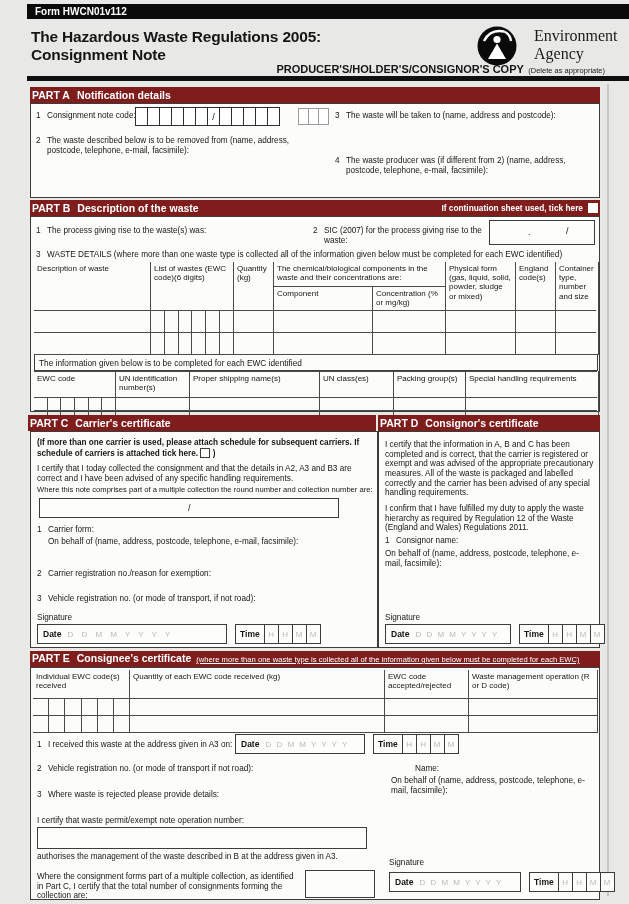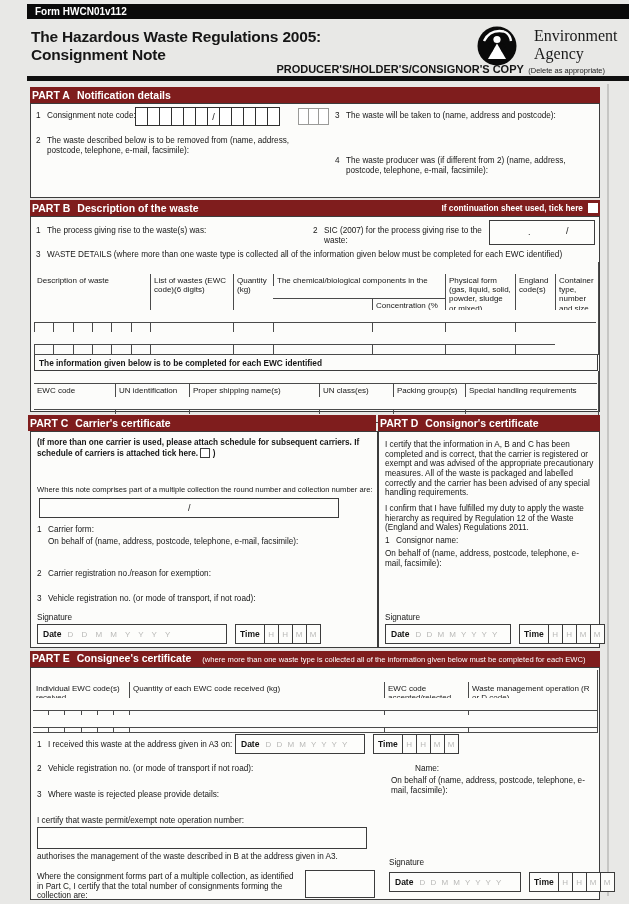--- a/index.html
+++ b/index.html
@@ -31,28 +31,28 @@
 
   
   .cells{display:flex;}
   .cells .cell{width:13px;height:19px;border:1px solid #2f2f2f;margin-left:-1px;background:#fff;box-sizing:border-box;
     font-size:9px;text-align:center;line-height:18px;}
   .cells.light .cell{width:11px;height:17px;border-color:#9a9a98;}
   .boxfield{border:1px solid #3c3c3c;background:#fdfdfb;box-sizing:border-box;}
 
   
   .grid{display:grid;font-size:8px;line-height:1.15;}
-  .grid>div{border-left:1px solid #4a4a4a;border-top:1px solid #4a4a4a;padding:2px 3px;box-sizing:border-box;overflow:hidden;margin-top:12px;}
+  .grid>div{border-left:1px solid #4a4a4a;border-top:1px solid #4a4a4a;padding:2px 3px;box-sizing:border-box;overflow:hidden;}
   .grid>div.nol{border-left:none;}
   .grid>div.not{border-top:none;}
   .grid>div.nopad{padding:0;}
   .subcells{display:flex;height:100%;width:100%;}
   .subcells .cell{flex:1;border-left:1px solid #4a4a4a;box-sizing:border-box;}
   .subcells .cell:first-child{border-left:none;}
-  .banner{border:1px solid #3c3c3c;border-top:none;background:#fcfcfa;font-weight:bold;font-size:8.3px;
+  .banner{border:1px solid #3c3c3c;border-top:none;background:#fcfcfa;font-weight:normal;font-size:8.3px;
     padding:3px 4px;box-sizing:border-box;}
 
   
   .sig-row{display:flex;align-items:center;}
   .datebox{border:1px solid #3c3c3c;background:#fdfdfb;height:20px;display:flex;align-items:center;
     box-sizing:border-box;padding-left:5px;}
   .datebox .dlabel{font-size:8.5px;font-weight:bold;color:#111;margin-right:6px;}
   .datebox .dletters{font-size:8px;color:#b9b9b7;letter-spacing:3px;white-space:nowrap;overflow:hidden;}
   .timebox{border:1px solid #3c3c3c;background:#fdfdfb;height:20px;display:flex;align-items:center;
     box-sizing:border-box;margin-left:8px;}
@@ -172,20 +172,21 @@
     <div class="abs q" style="left:5px;top:33px;width:560px;">
       <span class="num">3</span>
       <span class="txt">WASTE DETAILS (where more than one waste type is collected all of the information given below must be completed for each EWC identified)</span>
     </div>
 
     <div class="abs grid" style="left:3px;top:45px;width:564px;grid-template-columns:116px 83px 40px 99px 73px 70px 40px 41px;grid-template-rows:24px 24px 22px 22px;border-right:1px solid #4a4a4a;border-bottom:1px solid #4a4a4a;">
       <div class="nol not" style="grid-area:1/1/3/2;">Description of waste</div>
       <div class="not" style="grid-area:1/2/3/3;">List of wastes (EWC code)(6 digits)</div>
       <div class="not" style="grid-area:1/3/3/4;">Quantity (kg)</div>
       <div class="not" style="grid-area:1/4/2/6;">The chemical/biological components in the waste and their concentrations are:</div>
+      <div style="grid-area:2/4/3/5;">Component</div>
       <div style="grid-area:2/5/3/6;">Concentration (% or mg/kg)</div>
       <div class="not" style="grid-area:1/6/3/7;">Physical form (gas, liquid, solid, powder, sludge or mixed)</div>
       <div class="not" style="grid-area:1/7/3/8;">England code(s)</div>
       <div class="not" style="grid-area:1/8/3/9;">Container type, number and size</div>
 
       <div class="nol"></div>
       <div class="nopad">
           <span class="subcells">
             <span class="cell"></span>
             <span class="cell"></span>
@@ -269,20 +270,21 @@
   <div class="abs sechead" style="left:378px;top:415px;width:222px;">
     <span><span class="lbl">PART D</span><span>Consignor's certificate</span></span>
   </div>
 
   <div class="abs secbox" style="left:30px;top:431px;width:348px;height:217px;">
     <div class="abs para bold" style="left:6px;top:6px;width:334px;">
       <span>(If more than one carrier is used, please attach schedule for subsequent carriers. If schedule of carriers is attached tick here.</span>
       <span class="tickbox"></span>
       <span>)</span>
     </div>
+    <div class="abs para" style="left:6px;top:32px;width:330px;">I certify that I today collected the consignment and that the details in A2, A3 and B3 are correct and I have been advised of any specific handling requirements.</div>
     <div class="abs para" style="left:6px;top:54px;width:340px;font-size:7.6px;">Where this note comprises part of a multiple collection the round number and collection number are:</div>
     <div class="abs boxfield" style="left:8px;top:66px;width:300px;height:20px;">
       <span class="abs" style="left:148px;top:4px;font-size:9px;">/</span>
     </div>
     <div class="abs q" style="left:6px;top:93px;width:200px;">
       <span class="num">1</span>
       <span class="txt">Carrier form:</span>
     </div>
     <div class="abs para" style="left:17px;top:105px;width:320px;">On behalf of (name, address, postcode, telephone, e-mail, facsimile):</div>
     <div class="abs" style="left:17px;top:116px;width:320px;height:18px;"></div>
@@ -332,21 +334,21 @@
         <span class="tcell">M</span>
         <span class="tcell">M</span>
       </div>
     </div>
   </div>
 
   <div class="abs sechead" style="left:30px;top:651px;width:570px;">
     <span style="display:flex;align-items:baseline;">
       <span class="lbl">PART E</span>
       <span>Consignee's certificate</span>
-      <span style="font-weight:normal;font-size:7.6px;margin-left:11px;">(where more than one waste type is collected all of the information given below must be completed for each EWC)</span>
+      <span style="font-weight:normal;font-size:7.6px;margin-left:5px;text-decoration:underline;">(where more than one waste type is collected all of the information given below must be completed for each EWC)</span>
     </span>
   </div>
   <div class="abs secbox" style="left:30px;top:667px;width:570px;height:233px;">
 
     <div class="abs grid" style="left:2px;top:2px;width:564px;grid-template-columns:96px 255px 84px 129px;grid-template-rows:28px 17px 17px;border-right:1px solid #4a4a4a;border-bottom:1px solid #4a4a4a;">
       <div class="nol not">Individual EWC code(s) received</div>
       <div class="not">Quantity of each EWC code received (kg)</div>
       <div class="not">EWC code accepted/rejected</div>
       <div class="not">Waste management operation (R or D code)</div>
       <div class="nol nopad">

